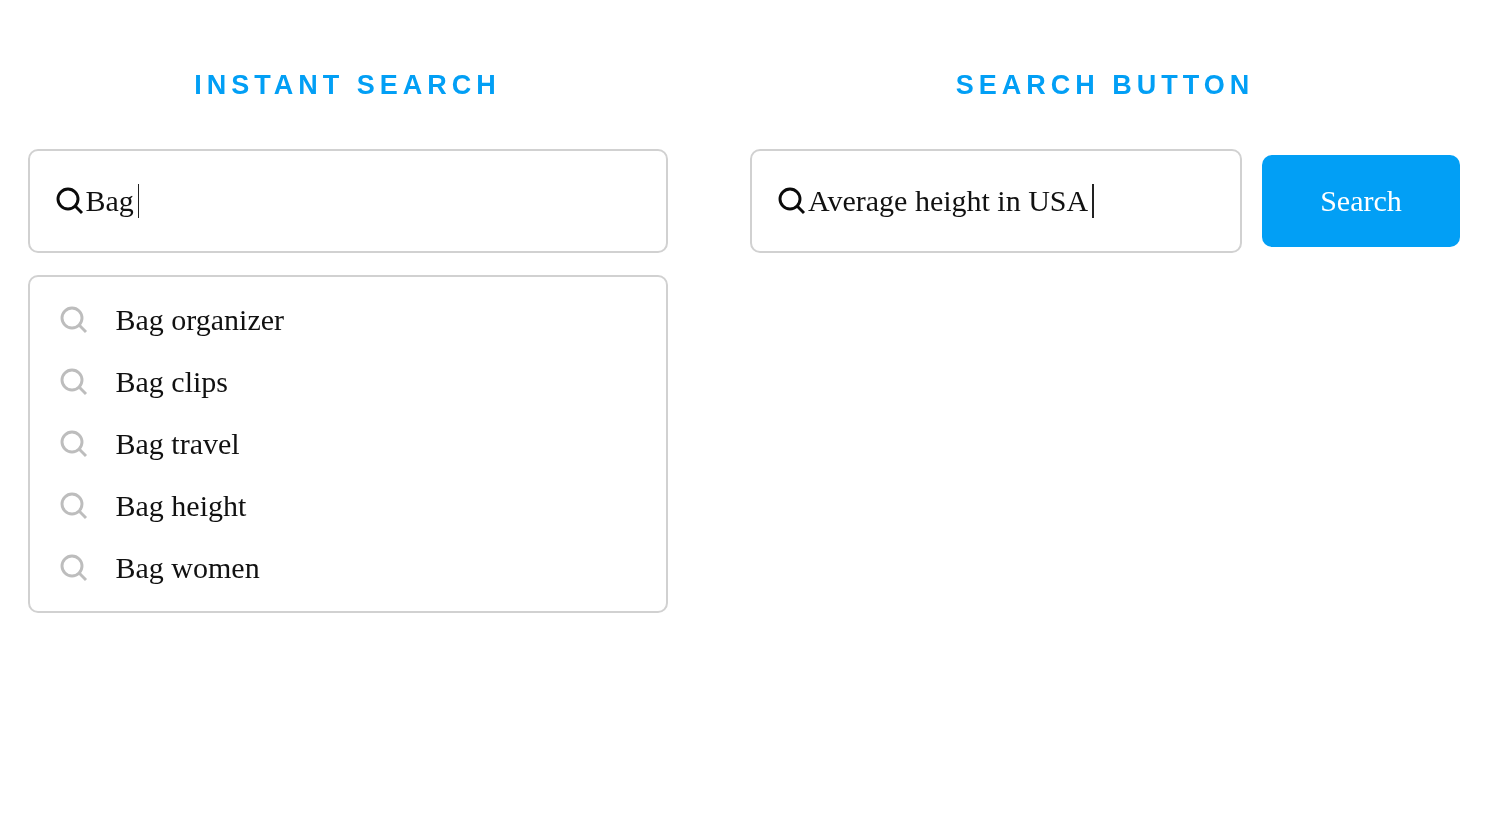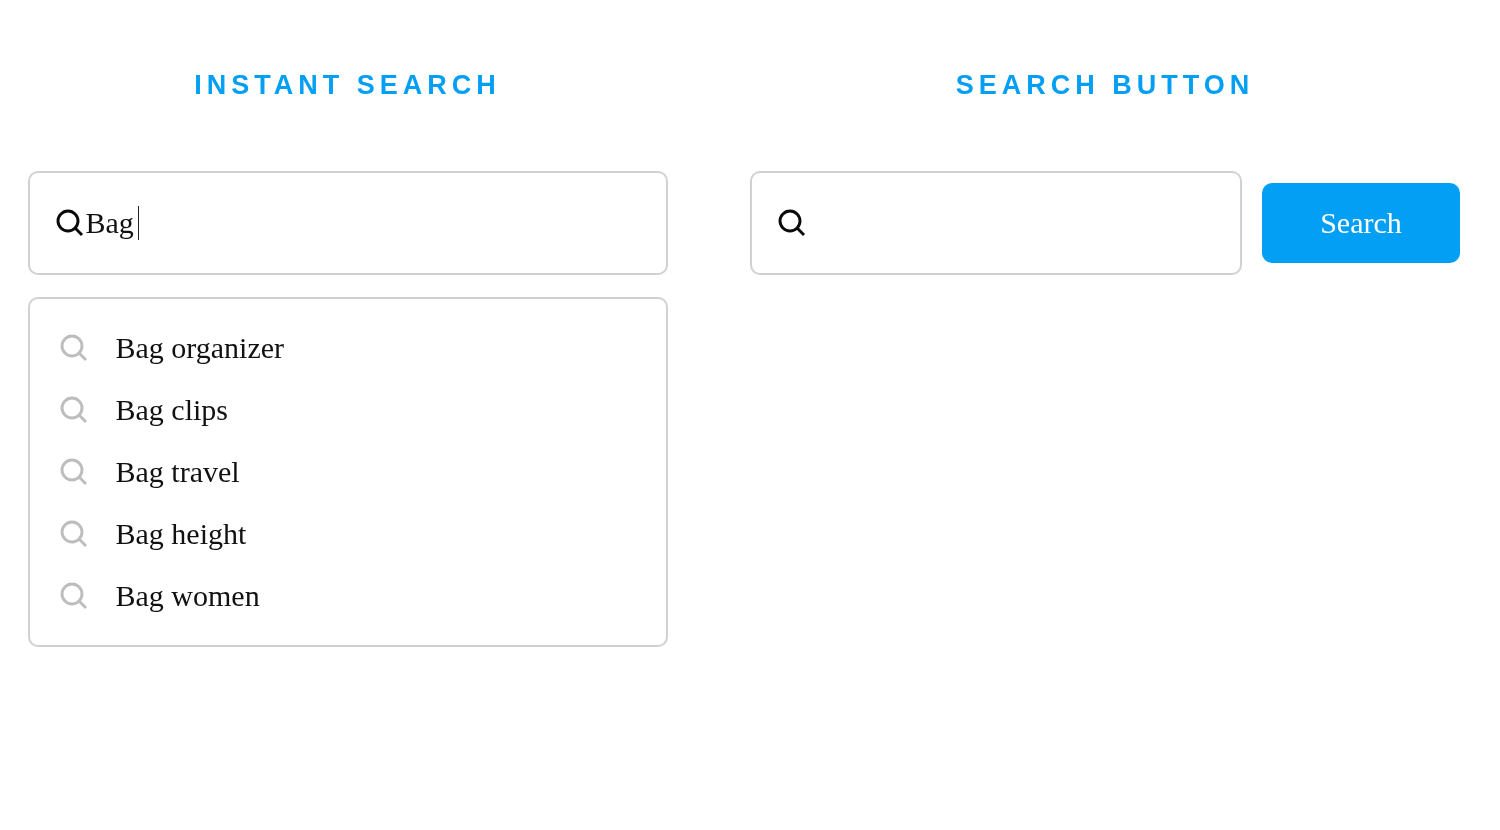--- a/index.html
+++ b/index.html
@@ -22,21 +22,21 @@
   .col-left { width: 645px; }
   .col-right { width: 710px; }
 
   .heading {
     font-family: -apple-system, BlinkMacSystemFont, "Segoe UI", Arial, sans-serif;
     font-size: 27px;
     font-weight: 700;
     letter-spacing: 5px;
     color: #029ff5;
     text-transform: uppercase;
-    margin-bottom: 70px;
+    margin-bottom: 48px;
     text-align: center;
   }
 
   .search-box {
     display: flex;
     align-items: center;
     border: 2px solid #d1d1d1;
     border-radius: 10px;
     height: 104px;
     padding: 0 24px;
@@ -89,39 +89,39 @@
     background: #222;
     margin-left: 2px;
     vertical-align: middle;
   }
 
   .suggestions {
     margin-top: 22px;
     width: 640px;
     border: 2px solid #d1d1d1;
     border-radius: 10px;
-    padding: 18px 28px;
+    padding: 12px 28px;
     background: #fff;
   }
   .suggestion {
     display: flex;
     align-items: center;
     gap: 26px;
     padding: 14px 0;
     font-size: 30px;
     color: #111;
     cursor: pointer;
   }
 
   .search-button {
     background: #029ff5;
     color: #fff;
     border: none;
     border-radius: 10px;
-    height: 80px;
+    height: 92px;
     width: 198px;
     font-size: 30px;
     font-family: Georgia, "Times New Roman", serif;
     cursor: pointer;
   }
 </style>
 </head>
 <body>
 
 <div class="page">
@@ -195,17 +195,21 @@
     <div class="heading">SEARCH BUTTON</div>
 
     <div class="search-row">
       <div class="search-box right">
         <span class="mag-icon">
           <svg viewBox="0 0 24 24">
               <circle cx="10.5" cy="10.5" r="7.5"></circle>
               <line x1="21" y1="21" x2="16" y2="16"></line>
             </svg>
         </span>
+        <div class="search-text">
+          <span>Average height in USA</span>
+          <span class="cursor"></span>
+        </div>
       </div>
       <button class="search-button">Search</button>
     </div>
   </div>
 </div>
 
 </body></html>

